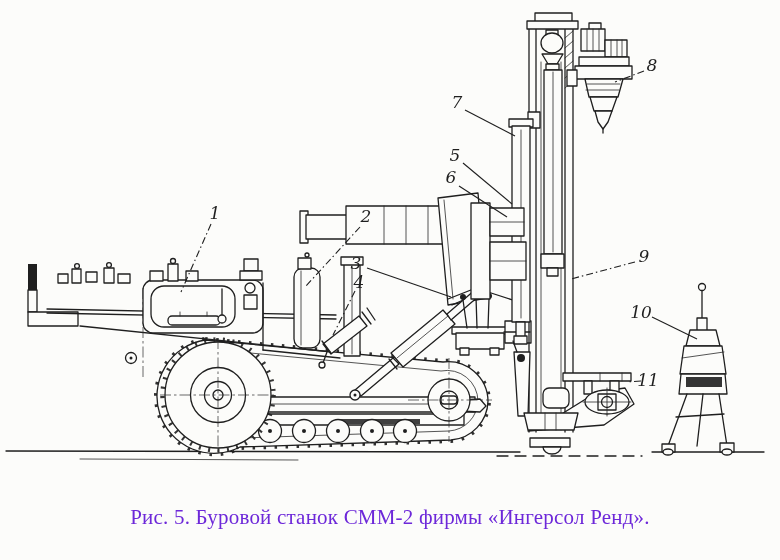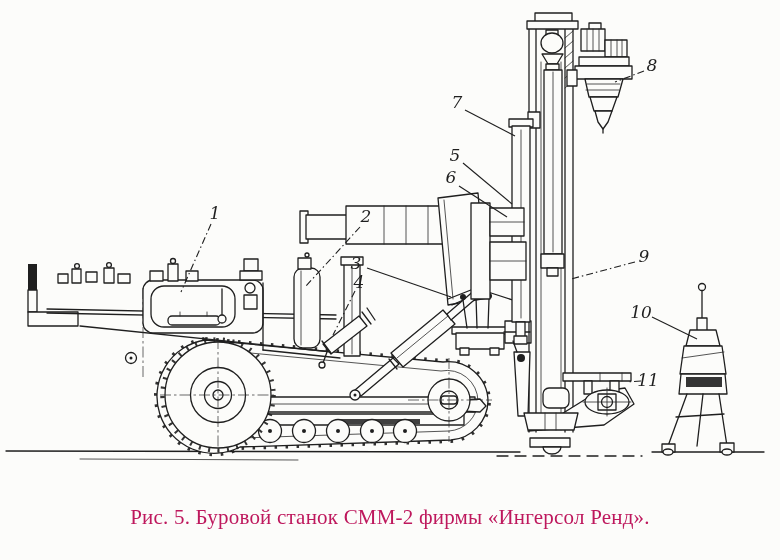--- a/index.html
+++ b/index.html
@@ -27,21 +27,21 @@
     font-size:17px;
     fill:#1f1f1f;
     text-anchor:middle;
   }
   .caption{
     position:absolute;
     left:0;right:0;
     top:505px;
     text-align:center;
     font-size:21px;
-    color:#be185d;
+    color:#6d28d9;
     letter-spacing:0.2px;
   }
 </style>
 </head>
 <body>
 
 <div class="figure-wrap">
 <svg width="780" height="500" viewBox="0 0 780 500">
 
   <g>

